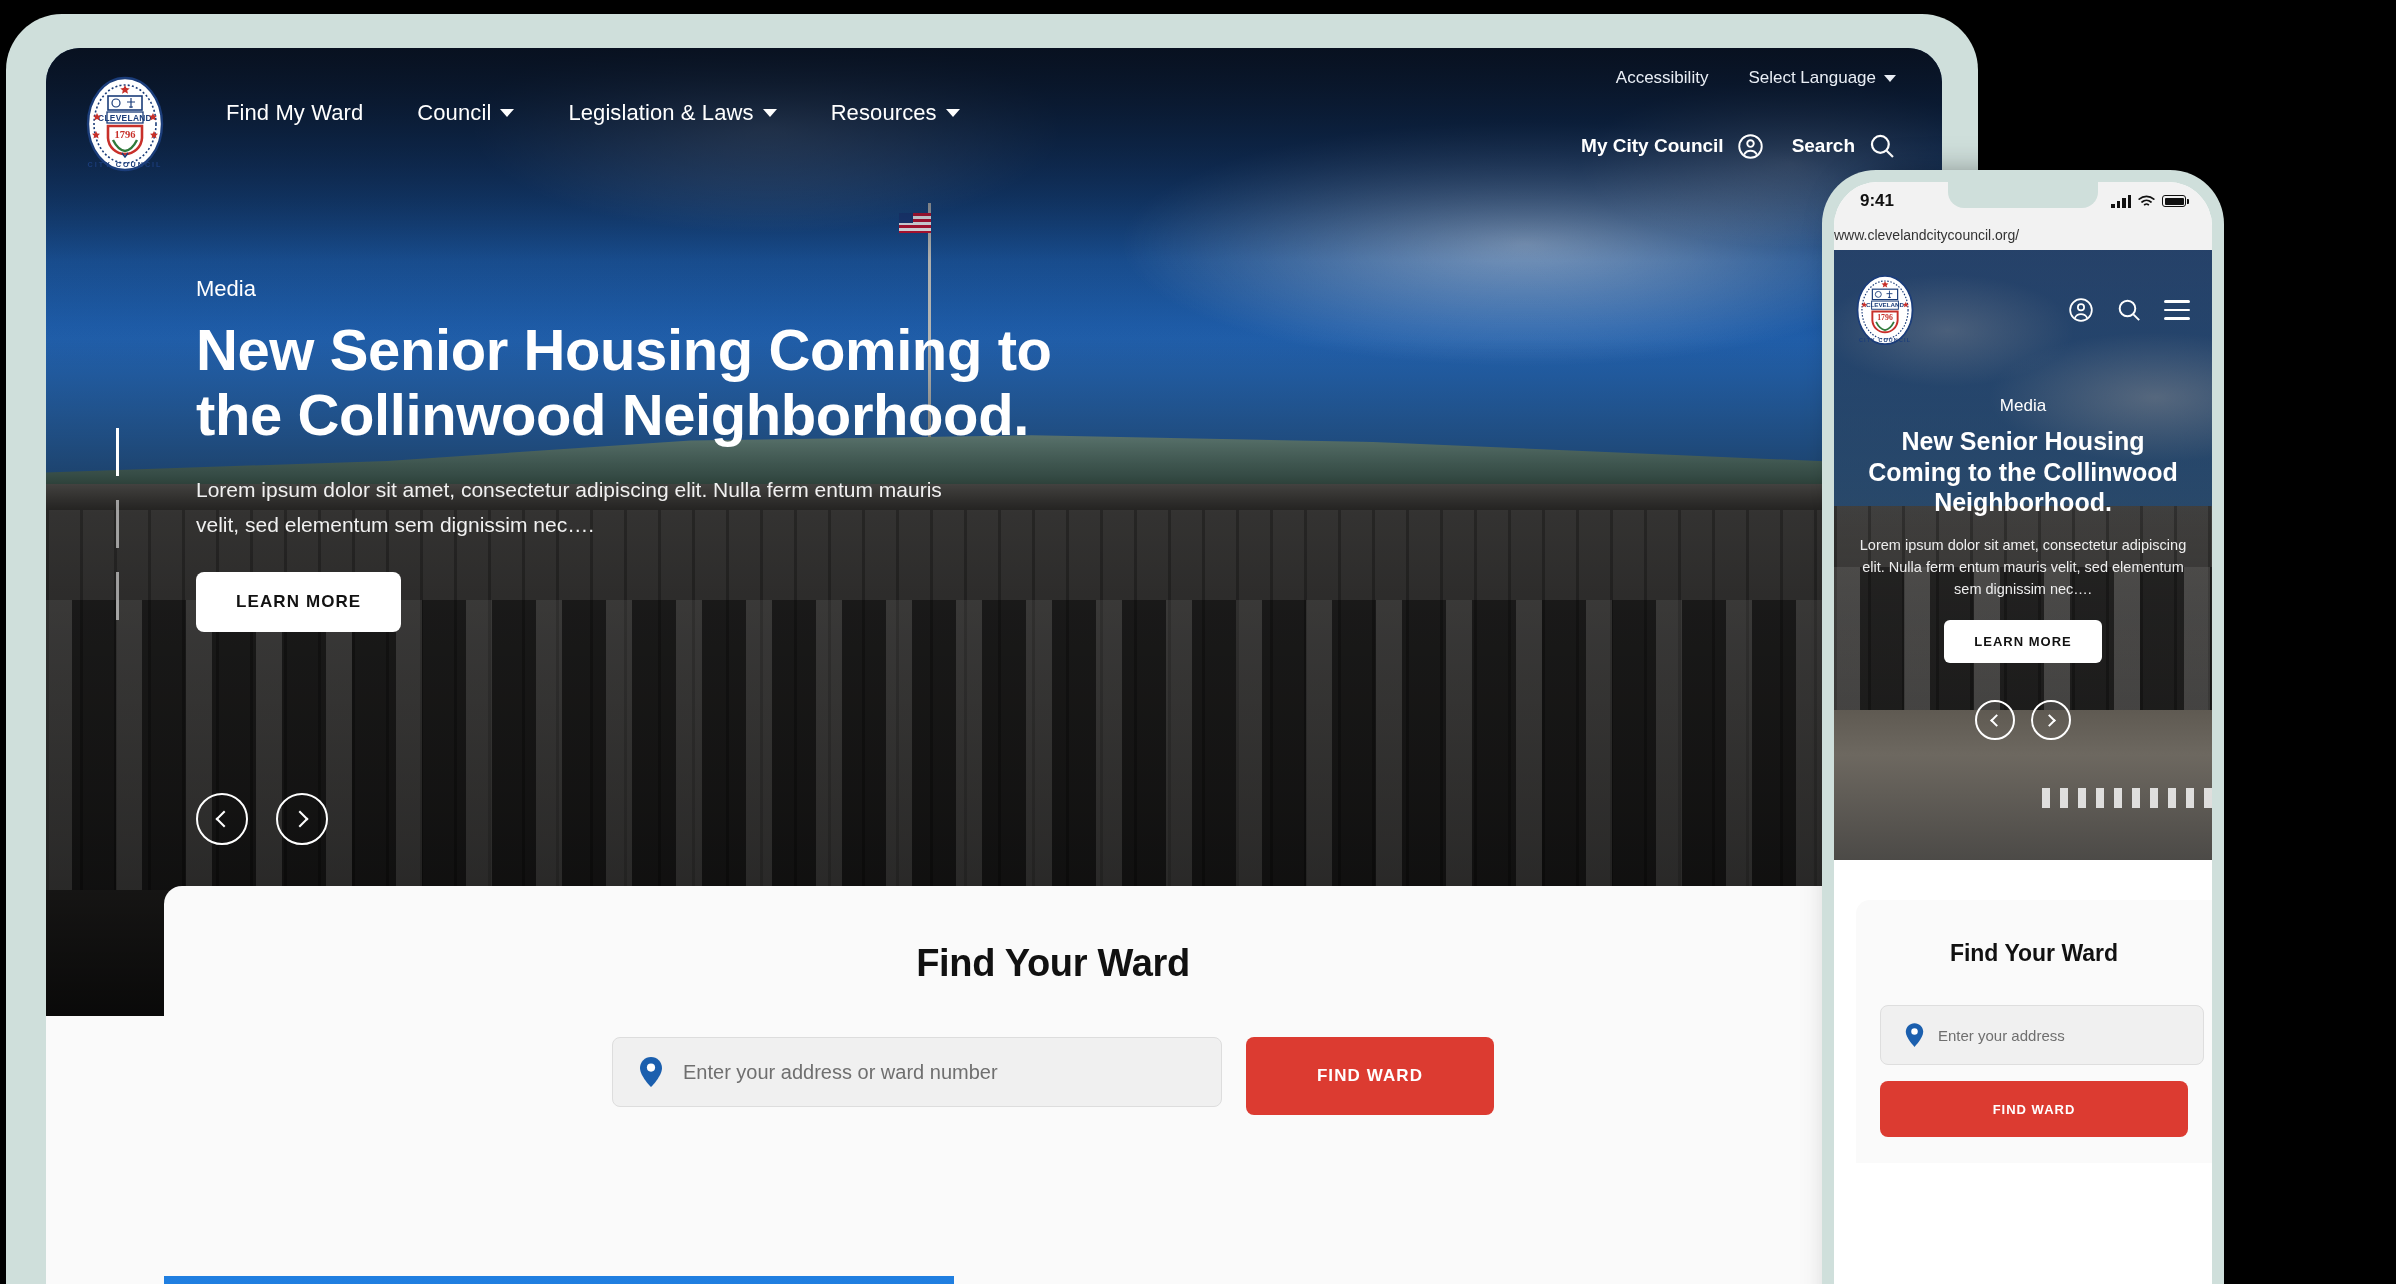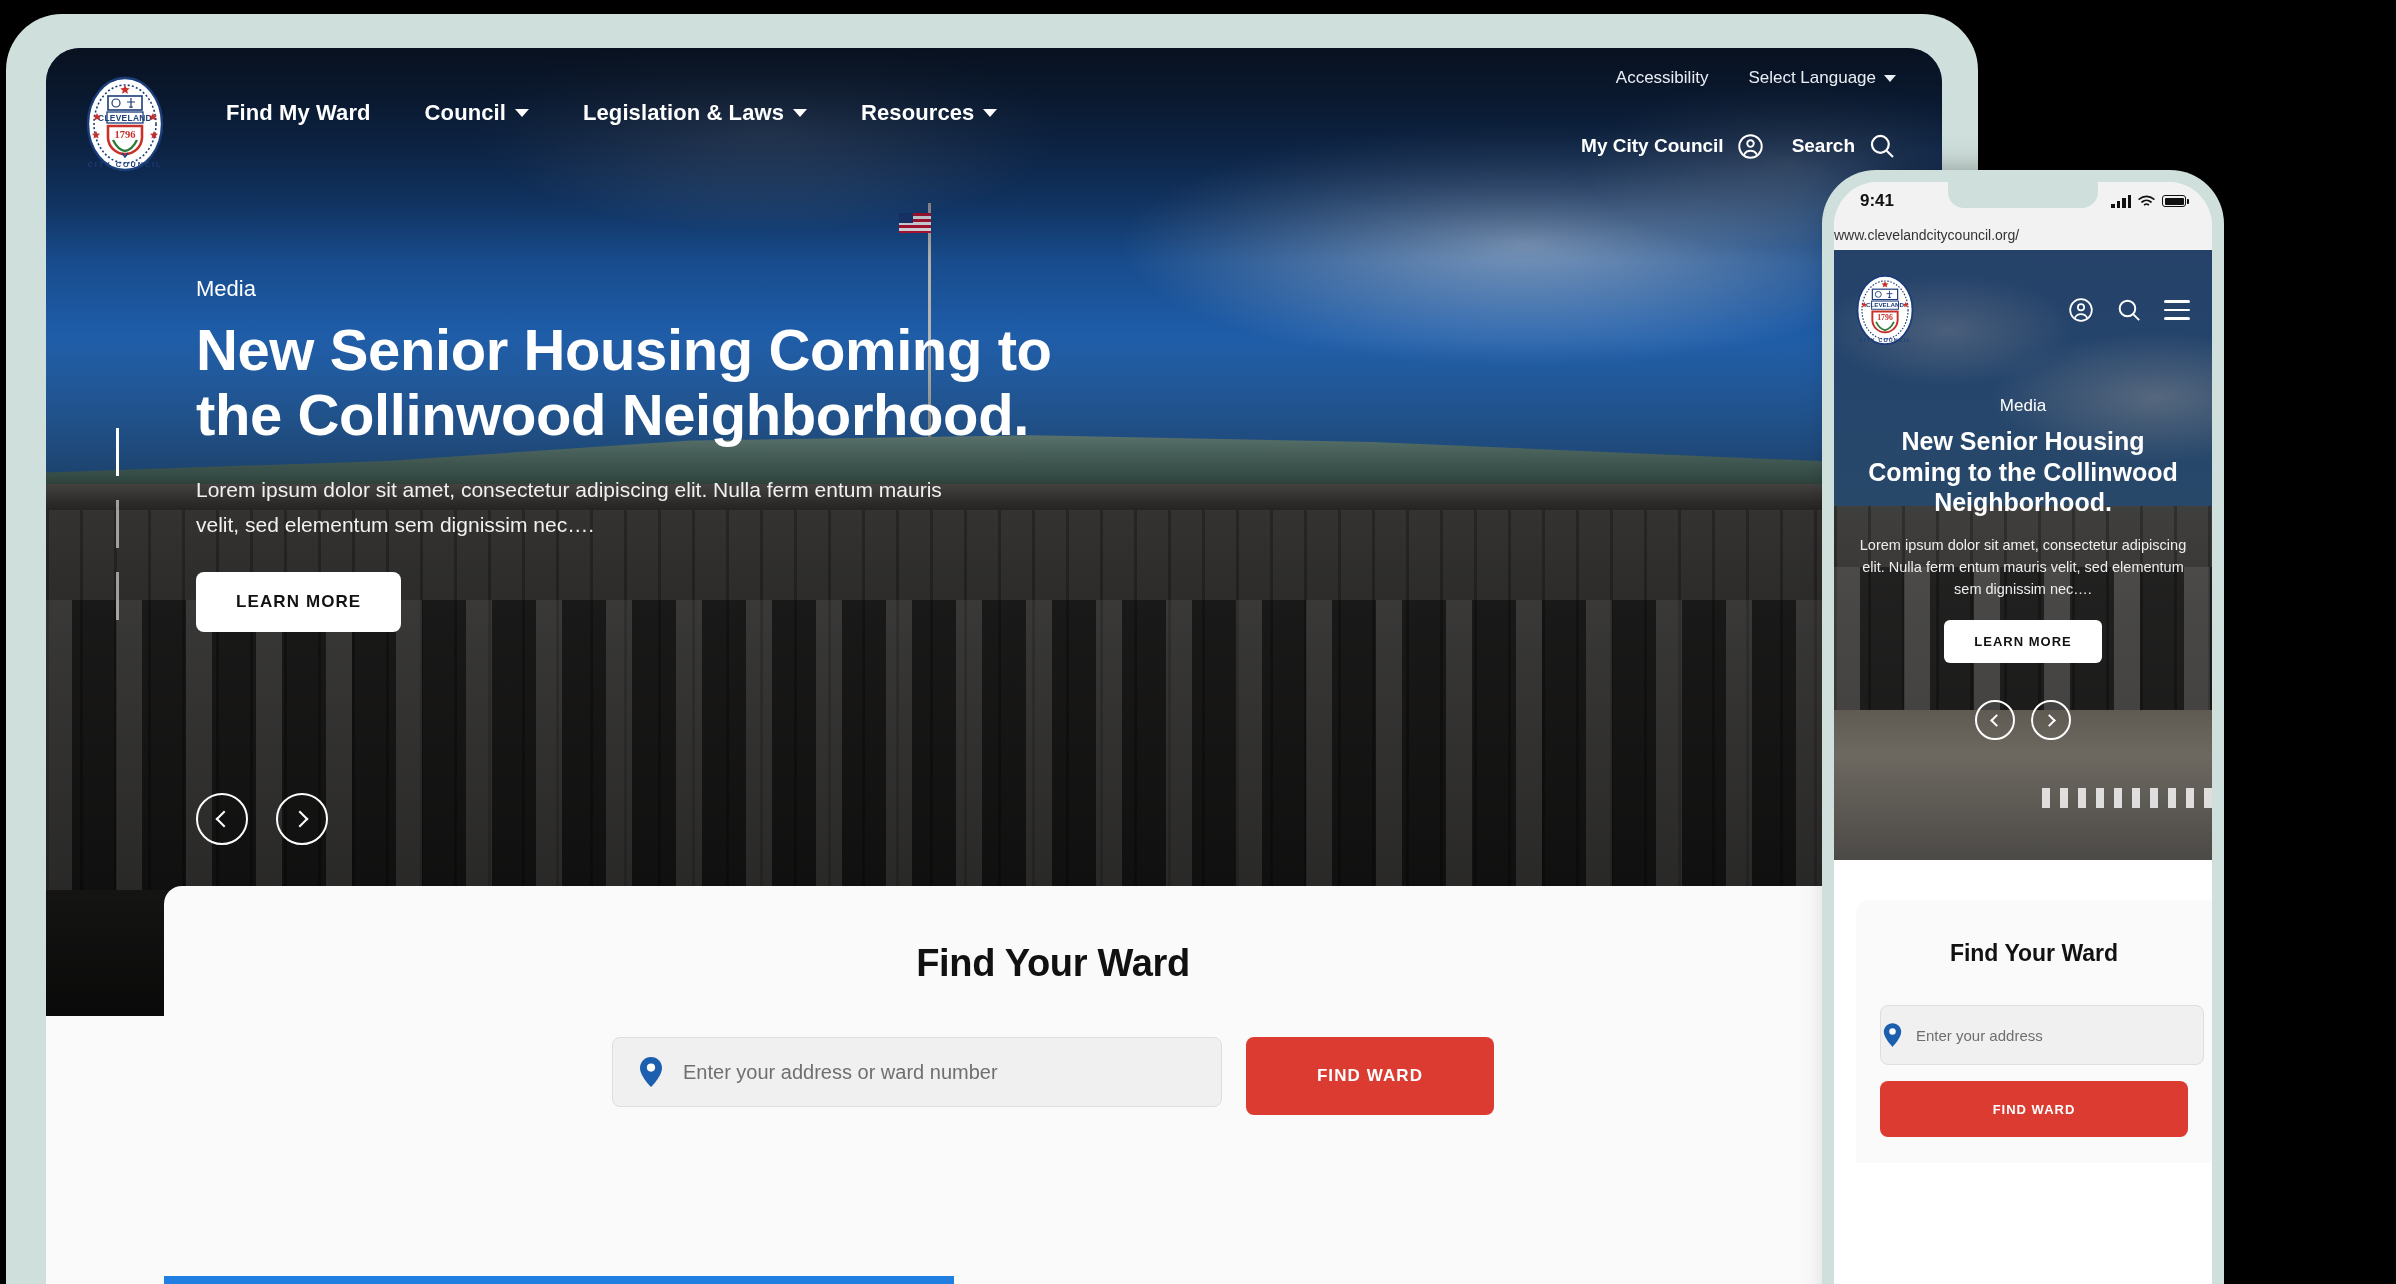--- a/index.html
+++ b/index.html
@@ -89,21 +89,21 @@
   .topbar {
     position: absolute; left: 0; top: 0; width: 100%; height: 150px;
     display: flex; align-items: flex-start; z-index: 6;
   }
   .seal { position: absolute; left: 40px; top: 28px; width: 78px; height: 96px; }
   .nav-main {
     position: absolute; left: 180px; top: 52px;
     display: flex; gap: 54px; align-items: center;
   }
   .nav-item {
-    color: #fff; font-size: 22px; font-weight: 700; letter-spacing: .1px;
+    color: #fff; font-size: 22px; font-weight: 400; letter-spacing: .1px;
     display: flex; align-items: center; gap: 9px; cursor: pointer; white-space: nowrap;
   }
   .caret { width: 0; height: 0; border-left: 7px solid transparent; border-right: 7px solid transparent; border-top: 8px solid #fff; display:inline-block; }
 
   .nav-util {
     position: absolute; right: 46px; top: 20px;
     display: flex; gap: 40px; align-items: center;
     color: #e9eef5; font-size: 17px; margin-left: 21px;
   }
   .nav-util span { cursor: pointer; white-space: nowrap; display:flex; align-items:center; gap:8px; }
@@ -253,21 +253,21 @@
 
   .phone-ward {
     position: absolute; left: 22px; top: 718px; width: 356px;
     background: #fafafa; border-radius: 14px 0 0 0; z-index: 9;
     padding: 40px 0 26px 0; min-height: 250px;
   }
   .phone-ward h3 { text-align: center; font-size: 23px; font-weight: 800; color: #111; }
   .p-input {
     margin: 38px 8px 0 24px; height: 60px; background: #f0f0f0;
     border: 1px solid #dedede; border-radius: 8px;
-    display: flex; align-items: center; gap: 14px; padding: 0 2px;
+    display: flex; align-items: center; gap: 14px; padding: 0 24px;
   }
   .p-input input { flex: 1; border: none; outline: none; background: transparent; font-size: 15px; color: #444; font-family: "Liberation Sans", sans-serif; }
   .p-input input::placeholder { color: #6f6f6f; }
   .p-find {
     margin: 16px 24px 0 24px; height: 56px; width: calc(100% - 48px);
     background: #dc3b31; color: #fff; border: none; border-radius: 8px;
     font-size: 13px; font-weight: 700; letter-spacing: 1px; cursor: pointer;
     font-family: "Liberation Sans", sans-serif;
   }
   svg { display: block; }

